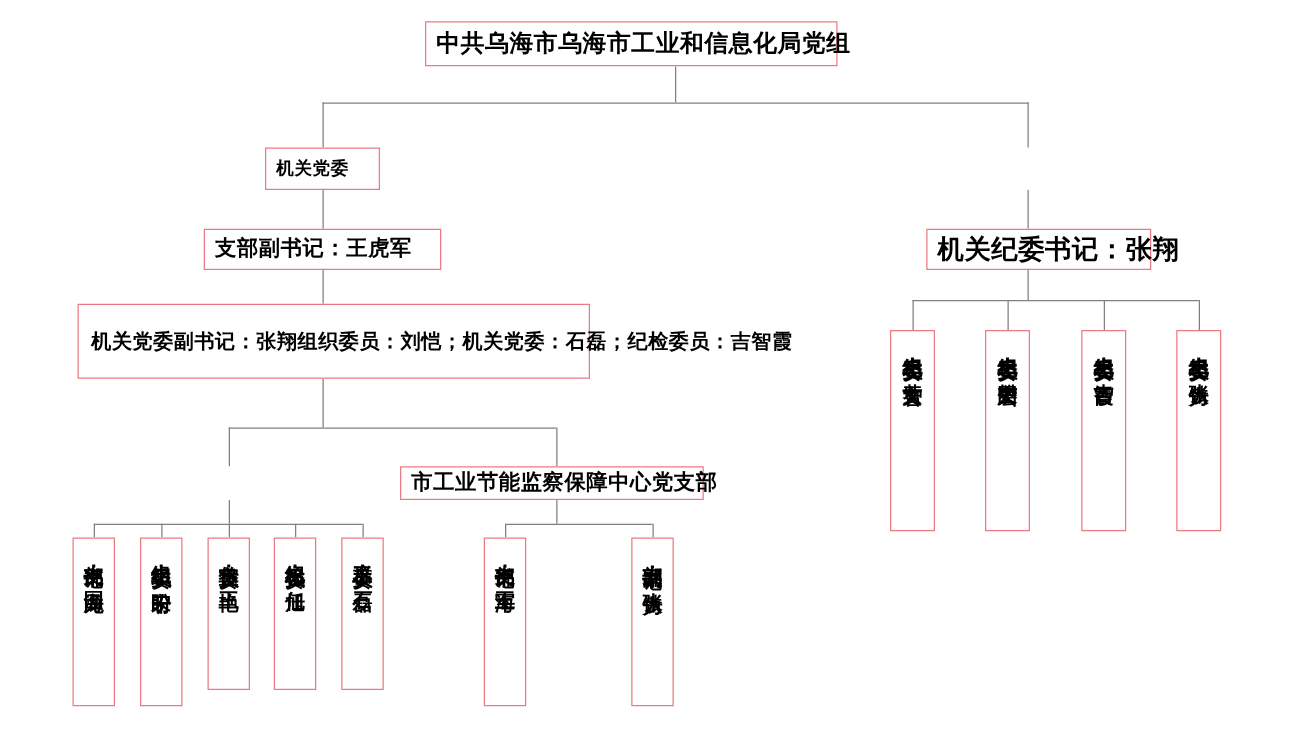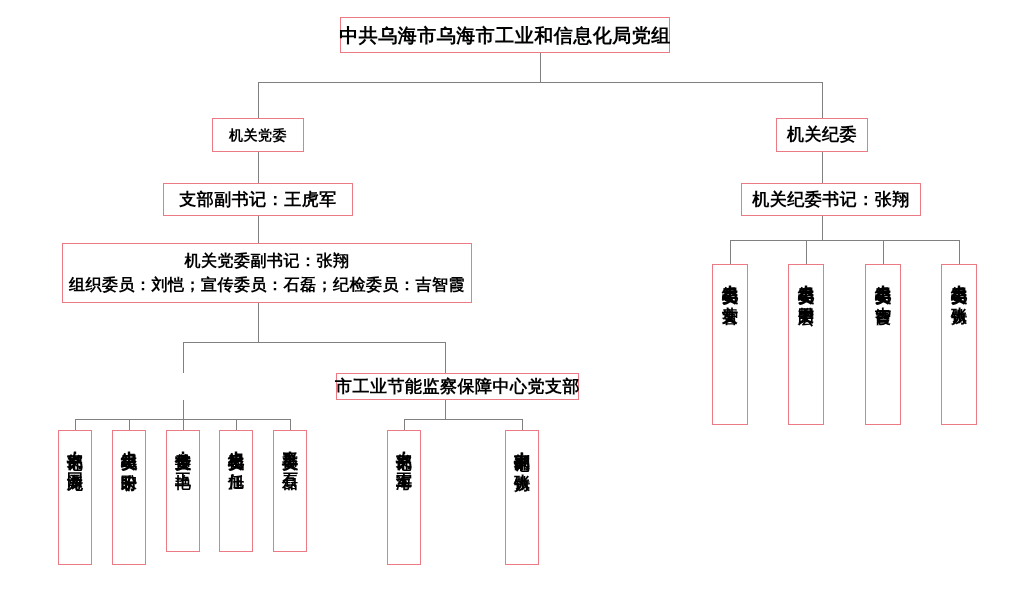--- a/index.html
+++ b/index.html
@@ -18,41 +18,41 @@
     overflow: hidden;
   }
   .node {
     position: absolute;
     box-sizing: border-box;
     border: 1px solid #ec7a84;
     background: #ffffff;
     color: #000000;
     display: flex;
     align-items: center;
-    justify-content: center;
+    justify-content: flex-start;
     text-align: center;
     line-height: 1.5;
     font-weight: 700;
     letter-spacing: 0.5px;
     z-index: 2;
   }
   .node.horiz {
     writing-mode: horizontal-tb;
     padding: 2px 8px;
   }
   .node.vert {
     writing-mode: vertical-rl;
     text-orientation: upright;
     padding: 8px 2px;
     justify-content: flex-start;
     align-items: center;
     letter-spacing: 1px;
   }
   .node.multiline {
-    flex-direction: column;
+    flex-direction: row;
     padding: 5px 10px;
   }
   .node .line {
     display: block;
     white-space: nowrap;
   }
   .line-h, .line-v {
     position: absolute;
     background: #808080;
     z-index: 1;
@@ -105,39 +105,36 @@
   <div class="line-v" style="left:959px; top:240px; height:24px;"></div>
 
   <div class="node horiz" style="left:340px; top:17px; width:330px; height:36px; font-size:19px;">
     <span class="line">中共乌海市乌海市工业和信息化局党组</span>
   </div>
 
   <div class="node horiz" style="left:212px; top:118px; width:92px; height:34px; font-size:14px;">
     <span class="line">机关党委</span>
   </div>
 
-  <div class="node horiz" style="left:776px; top:118px; width:92px; height:34px; font-size:17px;">
-    <span class="line">机关纪委</span>
-  </div>
 
   <div class="node horiz" style="left:163px; top:183px; width:190px; height:33px; font-size:17px;">
     <span class="line">支部副书记：王虎军</span>
   </div>
 
-  <div class="node horiz" style="left:741px; top:183px; width:180px; height:33px; font-size:17px;">
+  <div class="node horiz" style="left:741px; top:183px; width:180px; height:33px; font-size:21px;">
     <span class="line">机关纪委书记：张翔</span>
   </div>
 
   <div class="node horiz multiline" style="left:62px; top:243px; width:410px; height:60px; font-size:16px;">
     <span class="line">机关党委副书记：张翔</span>
-    <span class="line">组织委员：刘恺；宣传委员：石磊；纪检委员：吉智霞</span>
+    <span class="line">组织委员：刘恺；机关党委：石磊；纪检委员：吉智霞</span>
   </div>
 
 
-  <div class="node horiz" style="left:336px; top:373px; width:243px; height:27px; font-size:17px;">
+  <div class="node horiz" style="left:320px; top:373px; width:243px; height:27px; font-size:17px;">
     <span class="line">市工业节能监察保障中心党支部</span>
   </div>
 
   <div class="node vert" style="left:58px; top:430px; width:34px; height:135px; font-size:16px;">
     <span class="line">支部书记：国海龙</span>
   </div>
   <div class="node vert" style="left:112px; top:430px; width:34px; height:135px; font-size:16px;">
     <span class="line">组织委员：宋盼盼</span>
   </div>
   <div class="node vert" style="left:166px; top:430px; width:34px; height:122px; font-size:16px;">

